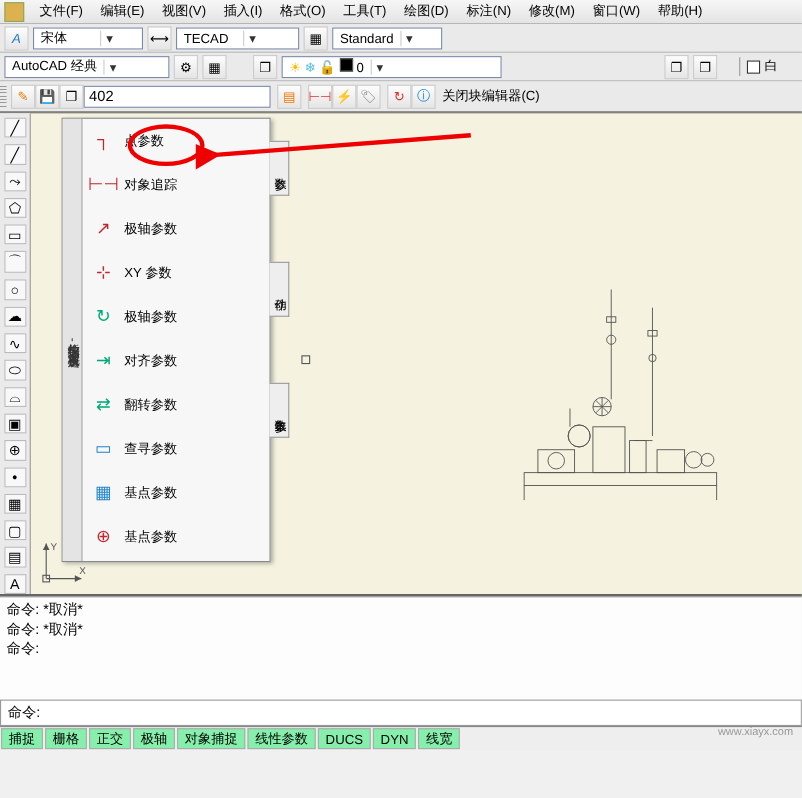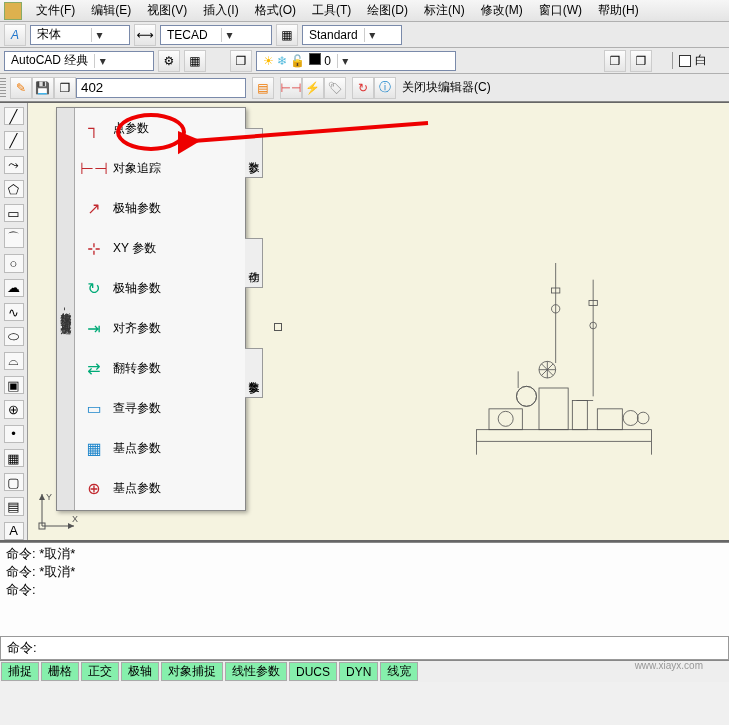--- a/index.html
+++ b/index.html
@@ -33,21 +33,21 @@
 .red-circle { position: absolute; border: 4px solid #e00; border-radius: 50%; pointer-events: none; }
 .red-arrow { position: absolute; pointer-events: none; }
 .machinery { position: absolute; right: 50px; top: 160px; width: 230px; height: 200px; }
 .machinery line, .machinery rect, .machinery circle, .machinery path { stroke: #555; stroke-width: 1; fill: none; }
 .ucs { position: absolute; left: 6px; bottom: 6px; }
 .cmd-area { background: #fdfdfd; border-top: 1px solid #888; padding: 2px 6px; font-family: "SimSun", monospace; font-size: 13px; line-height: 18px; height: 94px; overflow: hidden; }
 .cmd-input-row { display: flex; background: #fff; border: 1px solid #999; height: 24px; align-items: center; padding: 0 6px; font-family: "SimSun", monospace; font-size: 13px; }
 .statusbar { display: flex; height: 22px; background: #eee; border-top: 1px solid #888; align-items: stretch; font-size: 12px; }
 .statusbar .cell { border-right: 1px solid #aaa; padding: 2px 6px; display: flex; align-items: center; }
 .statusbar .btn { border: 1px solid #aaa; background: #86efac; padding: 2px 6px; margin: 1px; display: flex; align-items: center; }
-.watermark { position: absolute; right: 26px; bottom: 50px; opacity: .85; }
+.watermark { position: absolute; right: 8px; bottom: 50px; opacity: .85; }
 .watermark .badge { width: 70px; height: 70px; border-radius: 50%; background: radial-gradient(#3a5, #173); border: 4px solid #fff; box-shadow: 0 2px 6px rgba(0,0,0,.4); display: flex; flex-direction: column; align-items: center; justify-content: center; color: #fff; font-size: 11px; }
 .watermark .badge b { font-size: 20px; }
 .watermark .url { text-align: right; color: #888; font-size: 10px; margin-bottom: 4px; }
 .layer-swatch { display: inline-block; width: 12px; height: 12px; border: 1px solid #555; }
 .color-white { display: inline-block; width: 12px; height: 12px; border: 1px solid #333; background: #fff; }
 </style>
 </head>
 <body>
 
 <div class="menubar">

